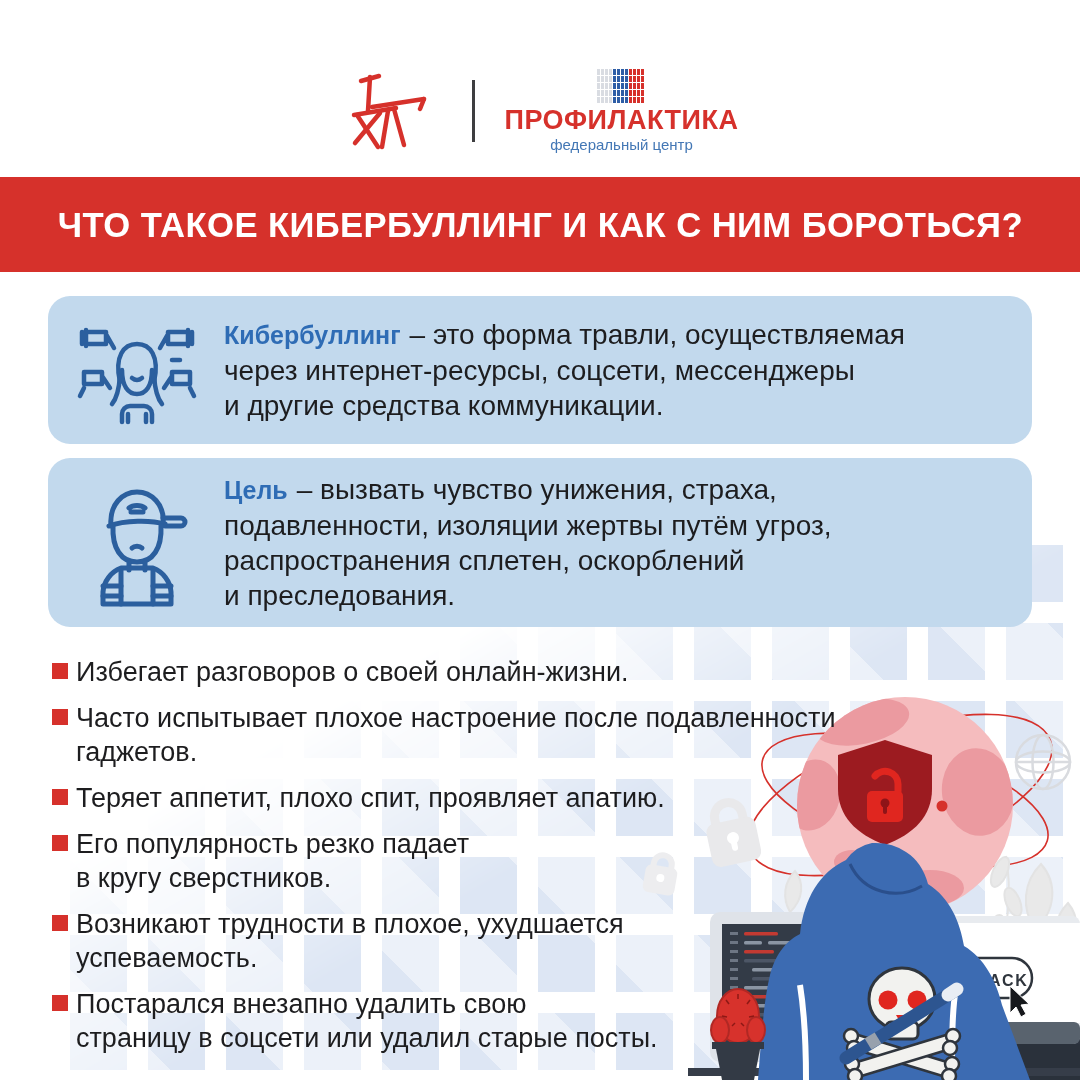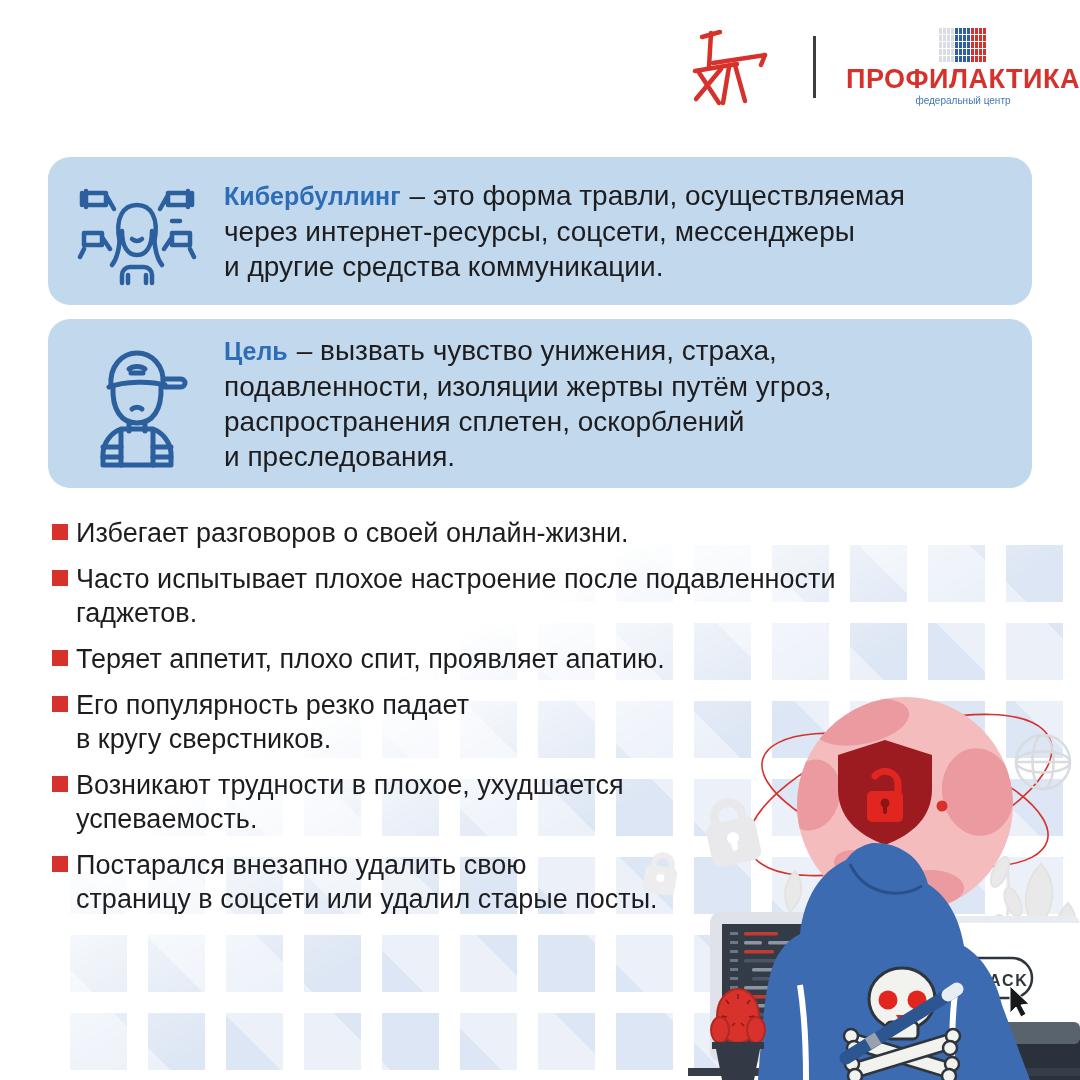--- a/index.html
+++ b/index.html
@@ -22,34 +22,34 @@
     background:
       repeating-linear-gradient(45deg, rgba(255,255,255,0.45) 0 78px, rgba(255,255,255,0) 78px 156px),
       repeating-linear-gradient(90deg, rgba(0,0,0,0) 0 57px, #ffffff 57px 78px),
       repeating-linear-gradient(180deg, rgba(0,0,0,0) 0 57px, #ffffff 57px 78px),
       var(--pattern-blue);
     -webkit-mask-image:linear-gradient(150deg, transparent 28%, #000 52%);
             mask-image:linear-gradient(150deg, transparent 28%, #000 52%);
   }
   
   .header{
-    height:133px;display:flex;align-items:center;justify-content:flex-end;gap:30px;
-    position:relative;z-index:2;background:#fff;
+    height:133px;display:flex;align-items:center;justify-content:center;gap:30px;
+    position:relative;z-index:2;background:#fff;margin-top:44px;
   }
   .brand-divider{width:3px;height:62px;background:#3e3e40;}
   .logo-block{display:flex;flex-direction:column;align-items:center;}
   .logo-mark{
     width:48px;height:35px;margin-bottom:3px;
     background-image:
       repeating-linear-gradient(0deg, rgba(0,0,0,0) 0 6px, #fff 6px 7px),
       repeating-linear-gradient(90deg, rgba(0,0,0,0) 0 3.4px, #fff 3.4px 4px),
       linear-gradient(90deg,#d9dce2 0 33.3%, #2d5da6 33.3% 66.6%, var(--accent-red) 66.6% 100%);
   }
   .logo-title{font-size:27px;font-weight:bold;color:var(--accent-red);letter-spacing:0.5px;line-height:1.05;}
-  .logo-subtitle{font-size:10px;color:#4377b5;margin-top:2px;}
+  .logo-subtitle{font-size:15px;color:#4377b5;margin-top:2px;}
   
   .banner{
     height:95px;background:var(--accent-red);display:flex;align-items:center;justify-content:center;
     position:relative;z-index:2;
   }
   .banner h1{
     margin:0;color:#fff;font-size:35px;font-weight:bold;letter-spacing:0.4px;white-space:nowrap;
     transform:scaleX(0.99);
   }
   
@@ -273,20 +273,23 @@
       <line x1="46" y1="40" x2="40" y2="76"></line>
     </svg>
     <div class="brand-divider"></div>
     <div class="logo-block">
       <div class="logo-mark"></div>
       <div class="logo-title">ПРОФИЛАКТИКА</div>
       <div class="logo-subtitle">федеральный центр</div>
     </div>
   </div>
 
+  <div class="banner">
+    <h1>ЧТО ТАКОЕ КИБЕРБУЛЛИНГ И КАК С НИМ БОРОТЬСЯ?</h1>
+  </div>
 
   <div class="content">
 
     <div class="cards">
 
       <div class="card">
         <div class="card-icon">
           <svg width="122" height="120" viewBox="0 0 122 120" fill="none" stroke="#2b5f9e" stroke-width="4.5" stroke-linecap="round" stroke-linejoin="round">
 
             <path d="M44,72 C38,46 48,34 61,34 C74,34 84,46 78,72"></path>

